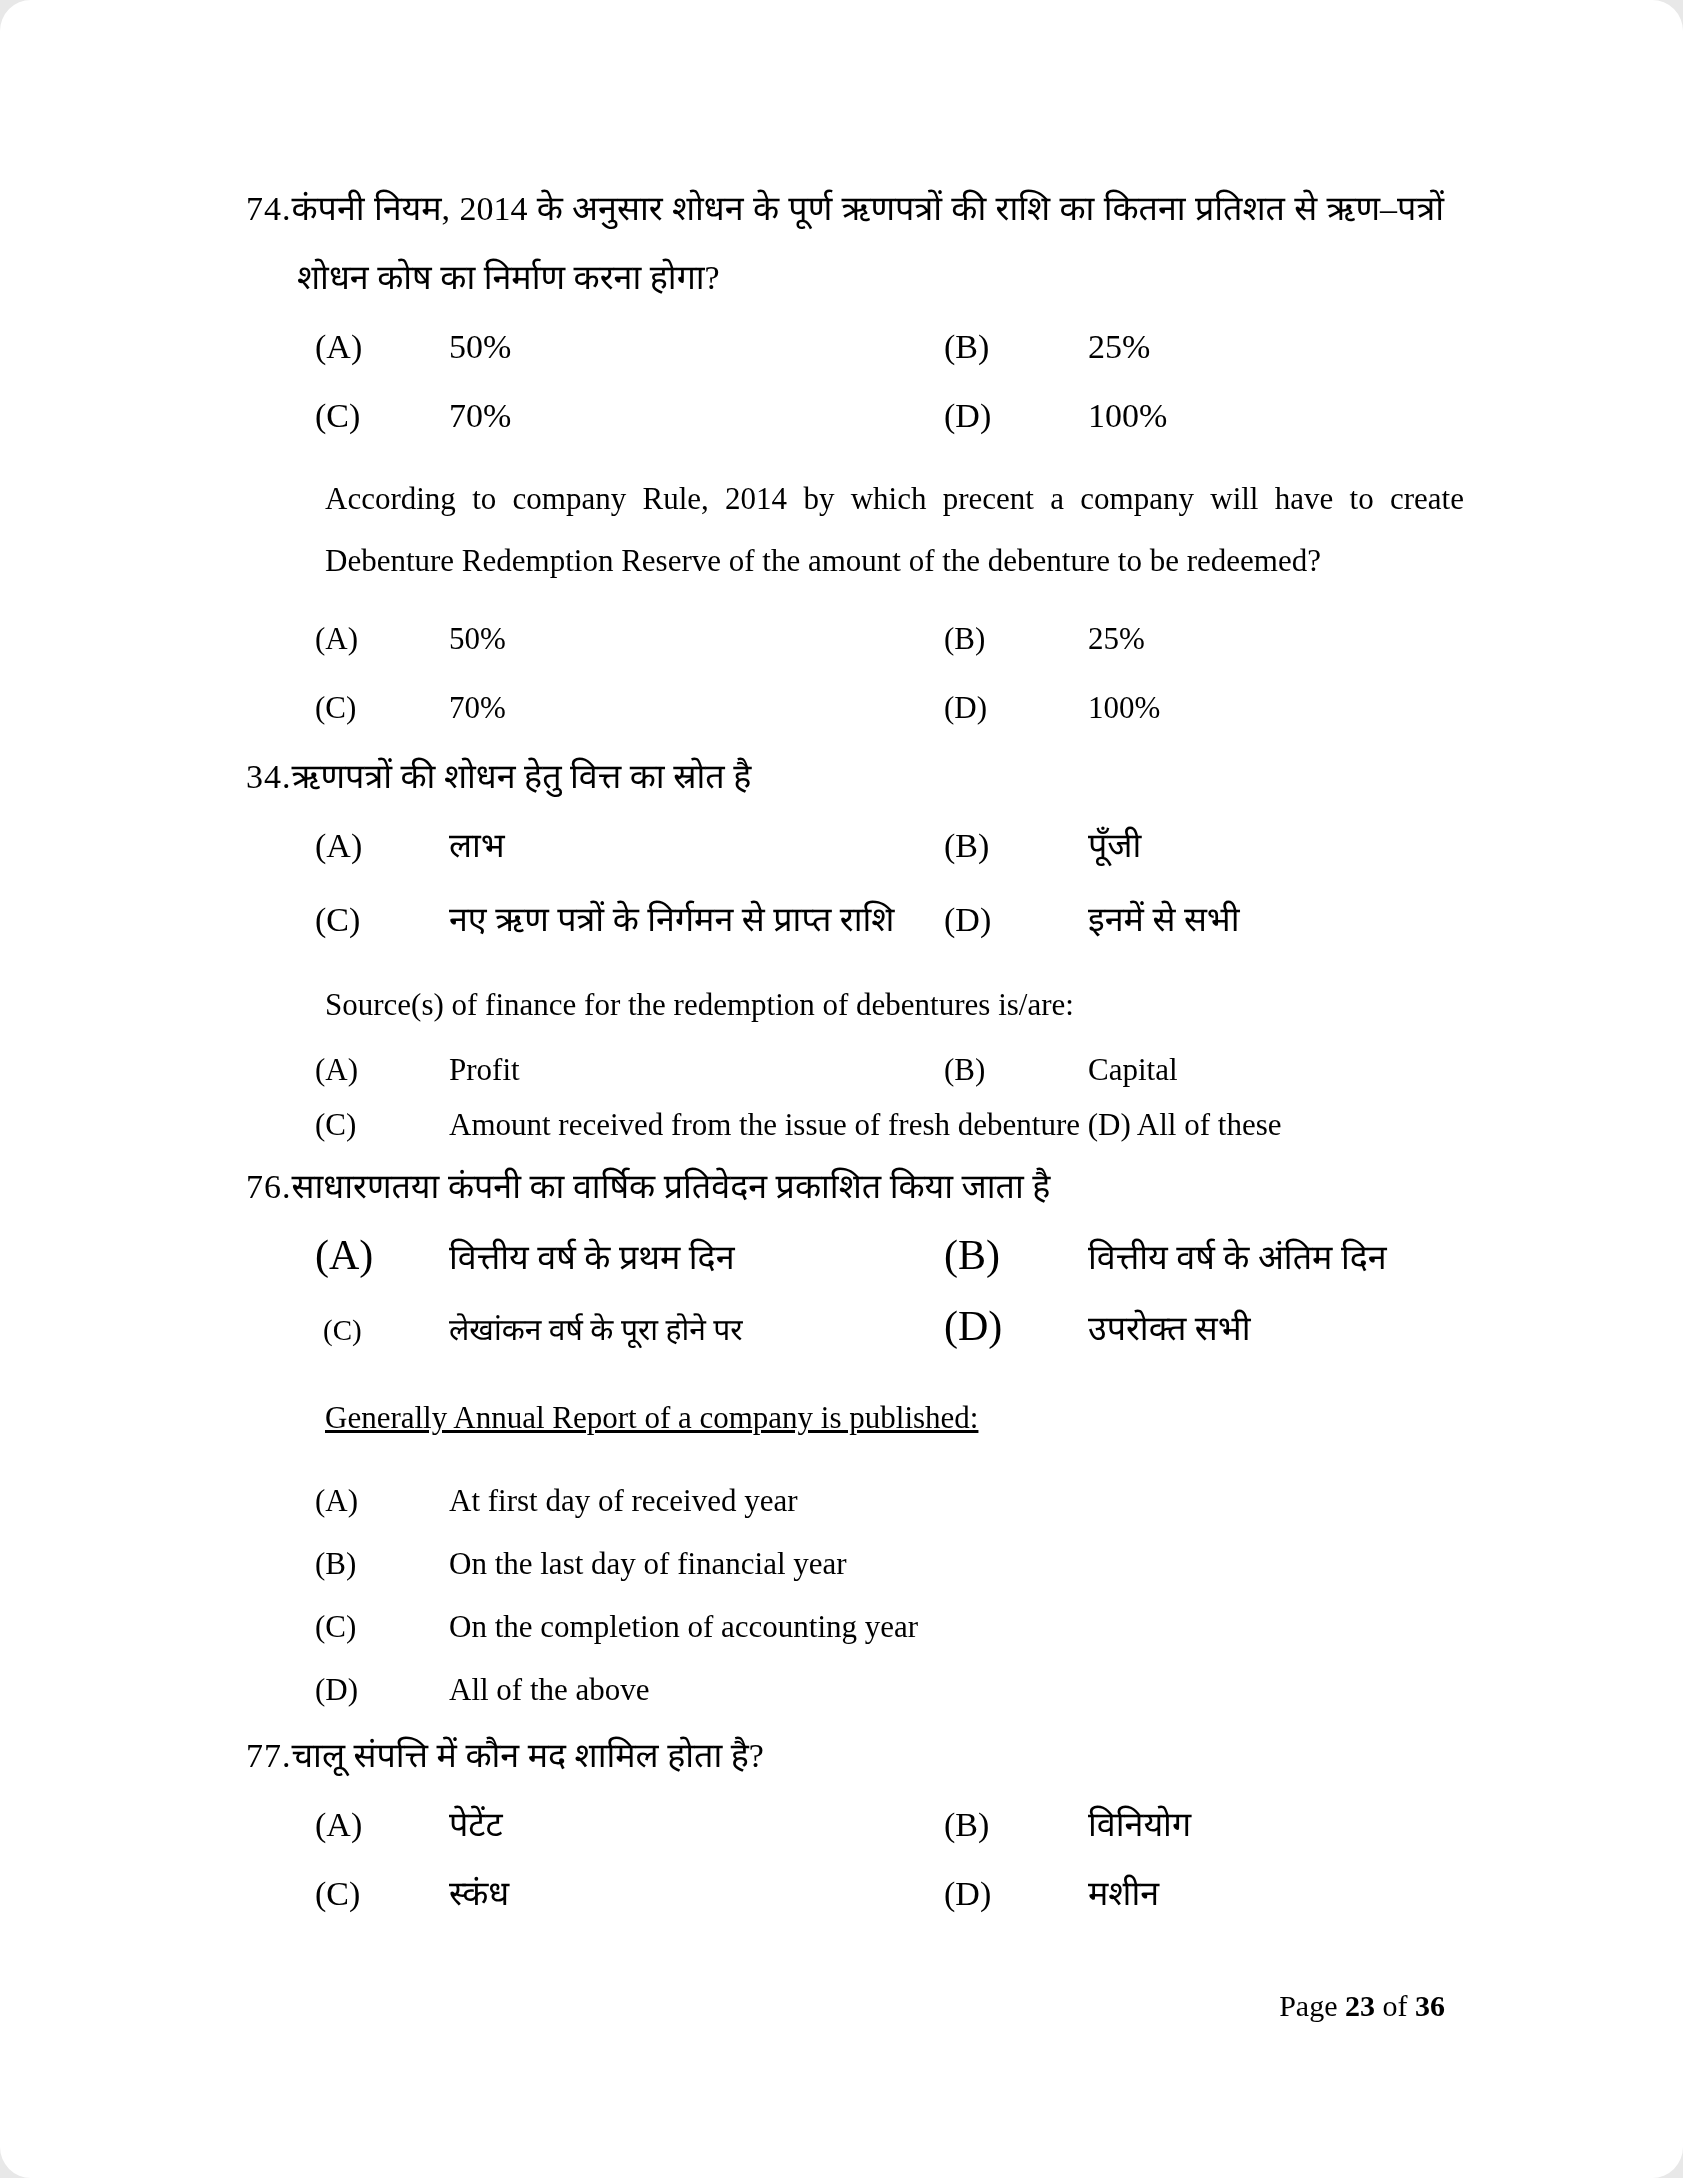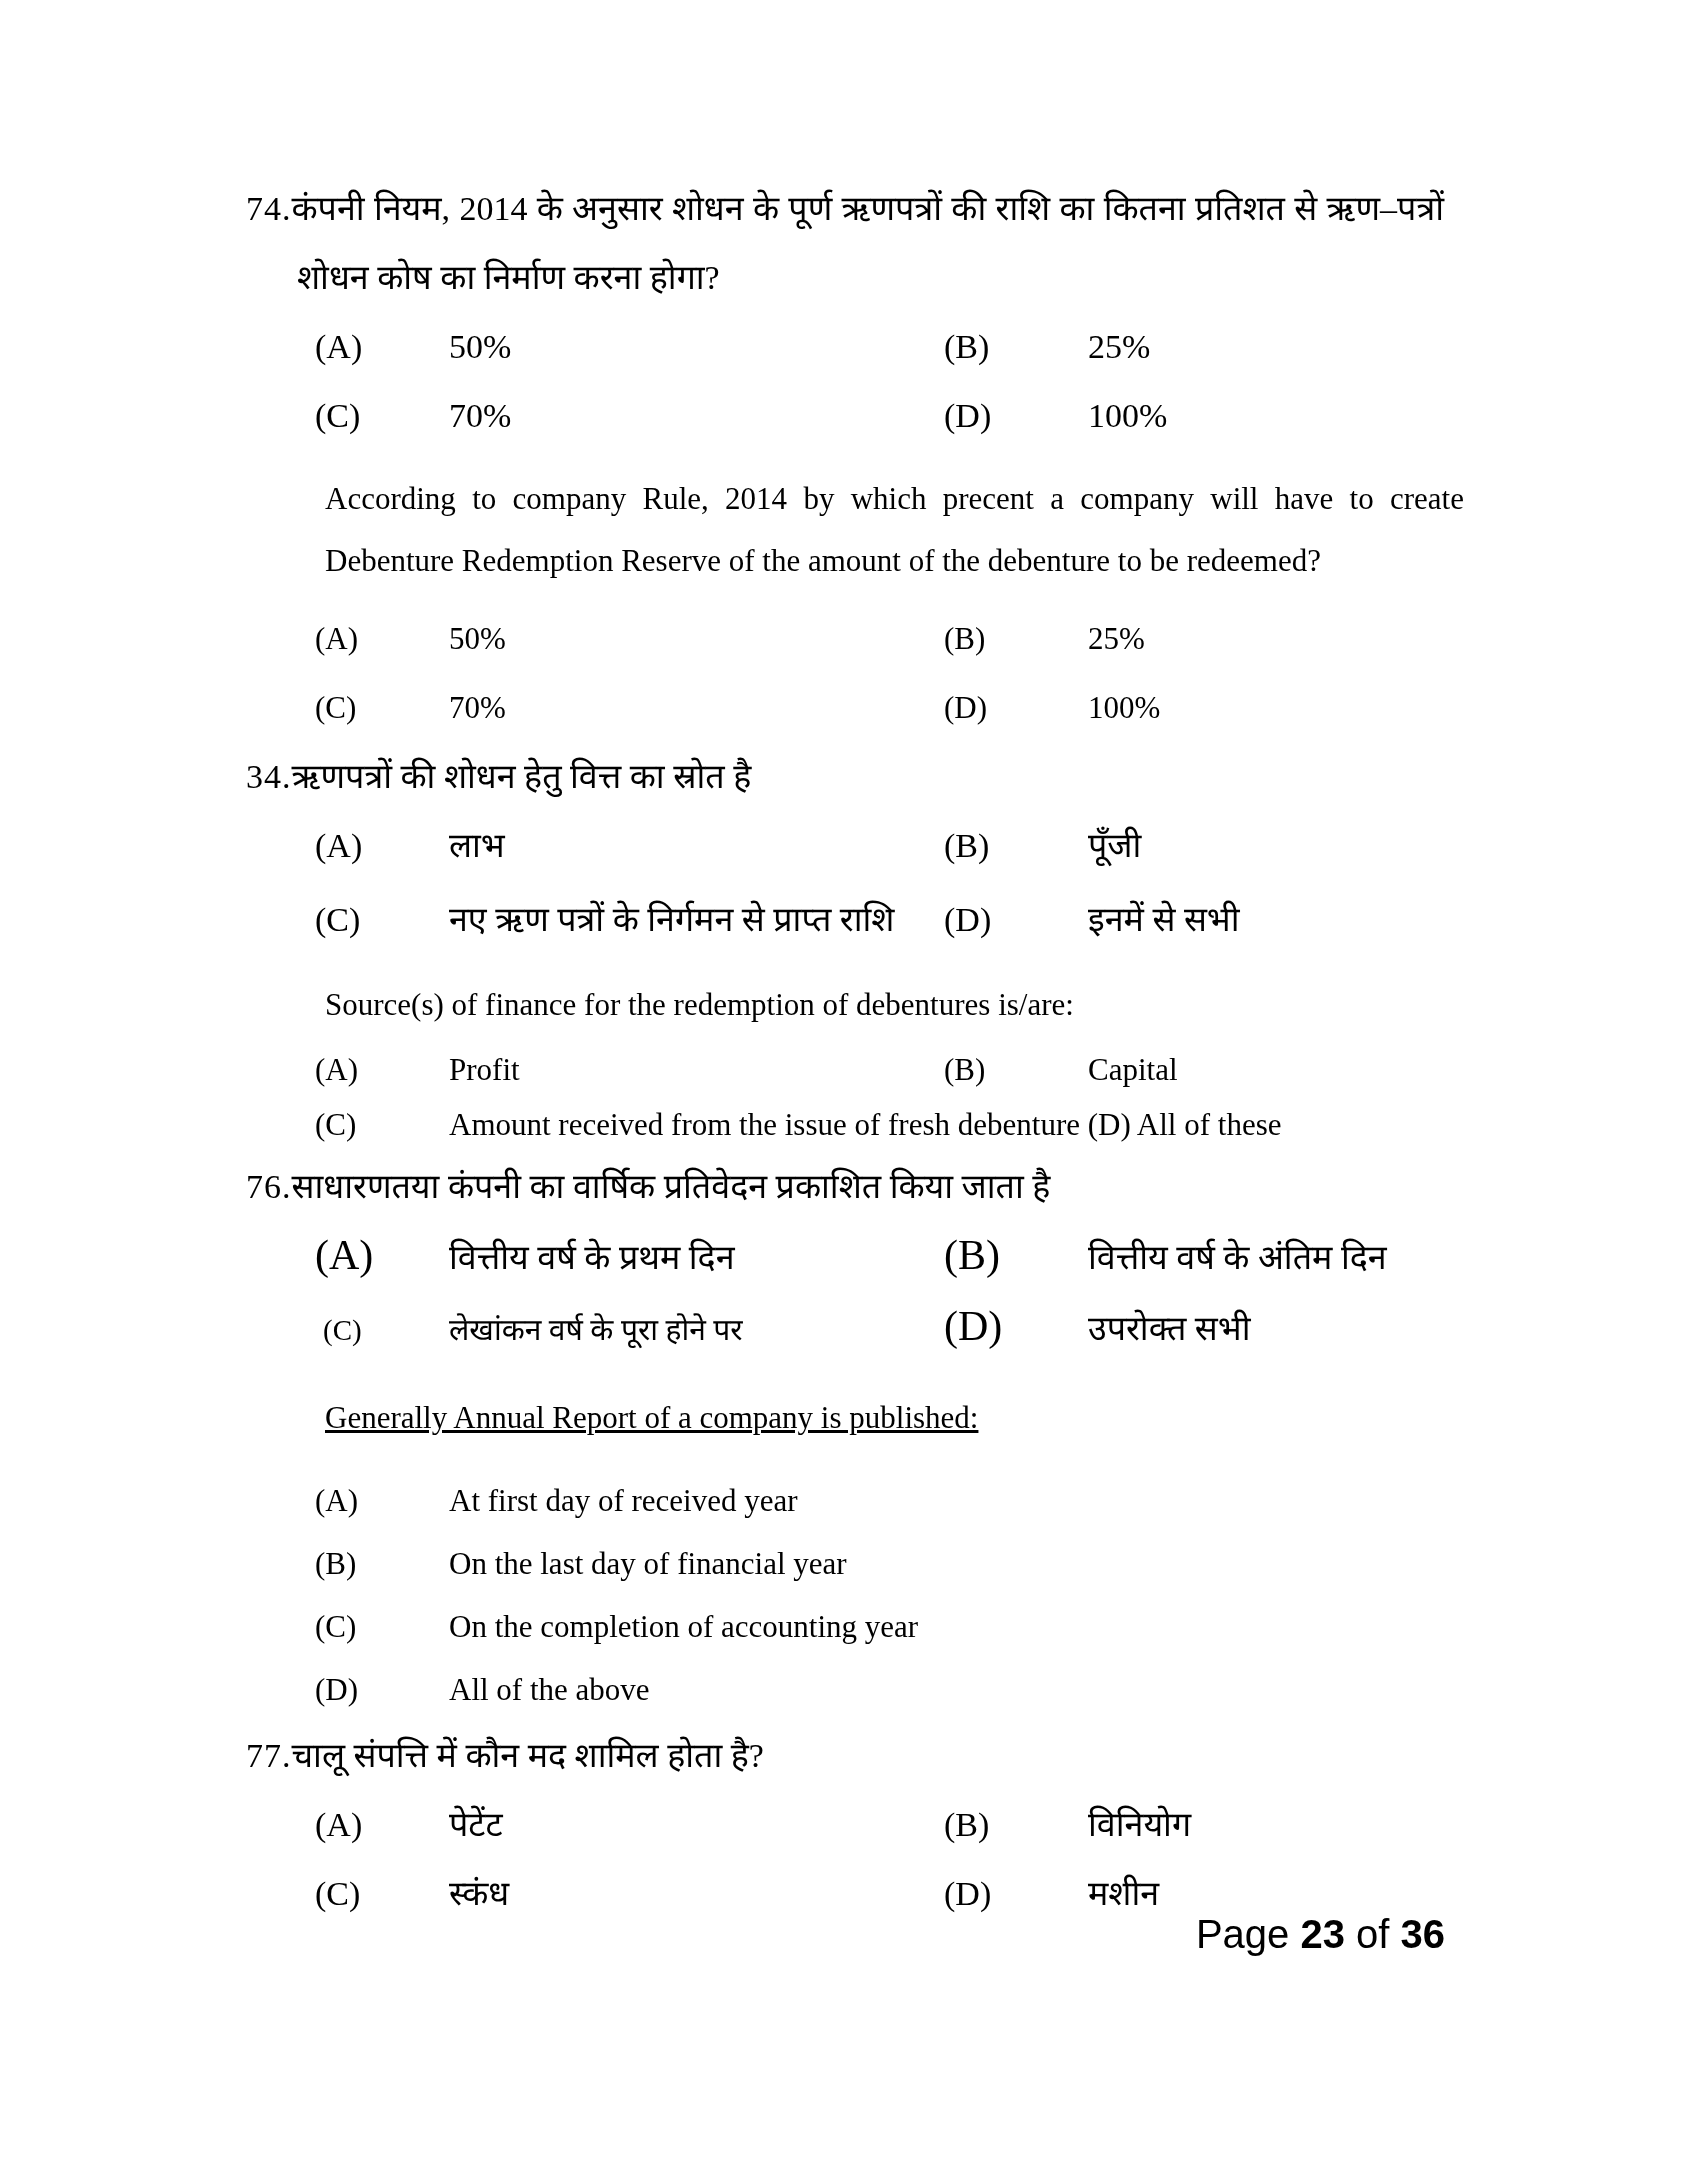--- a/index.html
+++ b/index.html
@@ -5,20 +5,21 @@
   html, body { margin: 0; padding: 0; background: #e8e8e8; }
   .page {
     position: relative;
     width: 1683px;
     height: 2178px;
     background: #ffffff;
     color: #000000;
     font-family: "Liberation Serif", serif;
     overflow: hidden;
     margin: 0 auto;
+    border-radius: 31px;
   }
   .content {
     position: absolute;
     left: 246px;
     top: 174px;
     width: 1198px;
   }
   .hindi   { font-size: 34px; line-height: 69px; }
   .english { font-size: 31px; }
 
@@ -65,24 +66,24 @@
   
   .lg { font-size: 42px; }
   .sm { font-size: 29px; padding-left: 8px; }
   .sm-text { font-size: 30px; }
 
   .mt20 { margin-top: 20px; }
   .mt22 { margin-top: 22px; text-decoration: underline; }
 
   .footer {
     position: absolute;
-    top: 1916px;
+    top: 1988px;
     right: 238px;
-    font-family: Liberation Sans, sans-serif;
-    font-size: 40px;
+    font-family: Liberation Serif, serif;
+    font-size: 30px;
     line-height: 36px;
   }
   .footer b { font-weight: bold; }
 </style>
 </head>
 <body>
 
 <div class="page">
   <main class="content">
 

